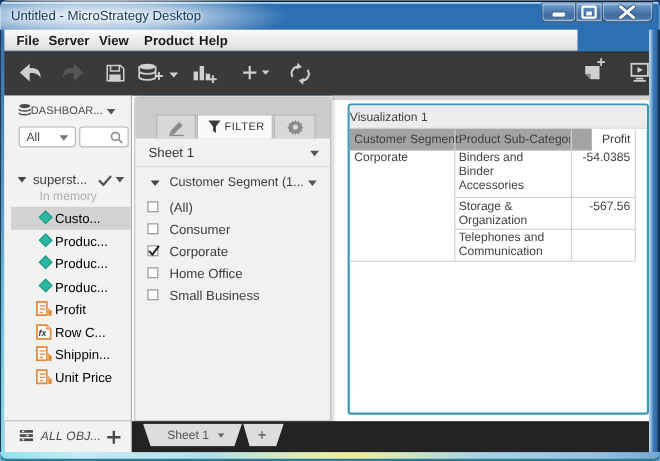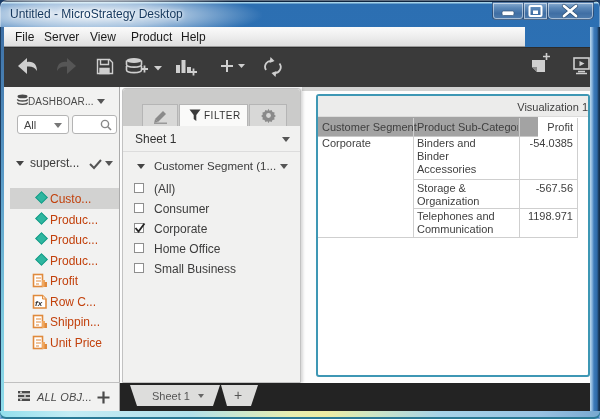--- a/index.html
+++ b/index.html
@@ -18,58 +18,58 @@
  background:linear-gradient(90deg,#93dfec 0,#c4ecf4 70px,#b2e0ea 190px,#e6eeb0 290px,#eeeca2 325px,#cfe6c2 370px,#a6d2e8 440px,#98c2e2 540px,#78a8d0 600px);
  box-shadow:inset 0 -2px 0 #2b7a96;}
 #title{position:absolute;left:10px;top:7px;font-size:12px;color:#13365c;text-shadow:0 0 3px rgba(255,255,255,.9),0 0 6px rgba(255,255,255,.8);}
 
 #caps{position:absolute;left:492px;top:2px;height:18px;display:flex;}
 .cap{height:18px;border:1px solid rgba(25,50,85,.55);border-top:1px solid rgba(90,120,160,.5);background:linear-gradient(180deg,#87abd0 0,#5c88b8 30%,#3f6ea4 65%,#4f7cae 100%);box-shadow:inset 0 0 0 1px rgba(255,255,255,.5);position:relative;}
 .cap.mn{width:32px;border-radius:0 0 4px 4px;}
 .cap.mx{width:25px;margin-left:-1px;border-radius:0;}
 .cap.cl{width:47px;margin-left:-1px;border-radius:0 0 5px 5px;}
 
-#menubar{position:absolute;left:4px;top:27px;width:521px;height:20px;background:linear-gradient(180deg,#fbfbfb 0,#ececec 55%,#dedede 100%);border-bottom:1px solid #9a9a9a;}
+#menubar{position:absolute;left:4px;top:27px;width:521px;height:20px;background:linear-gradient(180deg,#fbfbfb 0,#ececec 55%,#dedede 100%);border-bottom:1px solid #9a9a9a;font-weight:bold;}
 #menubar span{position:absolute;top:3px;font-size:12px;color:#1a1a1a;}
 
 #toolbar{position:absolute;left:4px;top:47px;width:586px;height:40px;background:#3a3a3a;border-top:1px solid #2c2c2c;}
 .tbi{position:absolute;top:0;}
 
 #canvas{position:absolute;left:4px;top:87px;width:586px;height:296px;background:#fdfdfd;}
 
 #lpanel{position:absolute;left:4px;top:87px;width:116px;height:324px;background:#f2f2f1;border-right:1px solid #ababab;}
 #lphead{position:absolute;left:0;top:3px;width:116px;height:22px;}
 #lphead .txt{position:absolute;left:24px;top:6px;font-size:10px;color:#4a4a4a;letter-spacing:.1px;}
 .caret{display:inline-block;width:0;height:0;border-left:4px solid transparent;border-right:4px solid transparent;border-top:5px solid #555;}
 #alldrop{position:absolute;left:13px;top:28px;width:52px;height:19px;background:#fff;border:1px solid #b4b4b4;border-radius:3px;font-size:11px;color:#444;}
 #searchbox{position:absolute;left:68px;top:28px;width:45px;height:19px;background:#fff;border:1px solid #b4b4b4;border-radius:3px;}
 #dsrow{position:absolute;left:0;top:68px;width:116px;height:18px;font-size:12px;color:#3c3c3c;text-decoration:underline;}
 #inmem{position:absolute;left:0;top:86px;width:116px;height:14px;text-align:center;font-size:11px;color:#b0b0af;}
-.lpitem{position:absolute;left:0;width:116px;height:20px;font-size:12px;color:#c2410c;}
+.lpitem{position:absolute;left:0;width:116px;height:20px;font-size:12px;color:#000000;}
 .lpitem .lbl{position:absolute;left:46px;top:3px;}
 .lpitem.sel:before{content:"";position:absolute;left:6px;top:-1px;width:109px;height:21px;background:#d2d2d1;}
 .lpitem .lbl,.lpitem .diamond{z-index:1;}
 .diamond{position:absolute;left:33px;top:4px;width:9px;height:9px;background:#2eb6a0;border:1px solid #1a9d88;transform:rotate(45deg);}
 #lpfoot{position:absolute;left:0;top:295px;width:116px;height:29px;border-top:1px solid #c0c0c0;font-style:italic;}
 #lpfoot .txt{position:absolute;left:33px;top:8px;font-size:11px;color:#4a4a4a;letter-spacing:.2px;}
 
 #fpanel{position:absolute;left:122px;top:88px;width:179px;height:295px;background:#f1f1f0;border:1px solid #c2c2c2;border-radius:3px 3px 0 0;box-shadow:2px 0 3px rgba(0,0,0,.15);}
 #ftabs{position:absolute;left:0;top:0;width:177px;height:37px;background:#cbcbca;border-radius:3px 3px 0 0;}
 .ftab{position:absolute;top:15px;height:22px;background:#d8d8d7;border:1px solid #b5b5b5;border-bottom:none;}
 .ftab.active{background:#fafaf9;}
 #fsheet{position:absolute;left:0;top:37px;width:177px;height:26px;border-bottom:1px solid #dcdcdc;}
 #fsheet .txt{position:absolute;left:12px;top:6px;font-size:12px;color:#333;}
 #fseg{position:absolute;left:0;top:63px;width:177px;height:26px;}
 #fseg .txt{position:absolute;left:31px;top:8px;font-size:11.5px;color:#3c3c3c;}
 .cbrow{position:absolute;left:0;width:177px;height:20px;}
 .cbox{position:absolute;left:11px;top:3px;width:10px;height:10px;background:#fff;border:1px solid #8e8e8e;}
 .cbrow .lbl{position:absolute;left:31px;top:2px;font-size:12px;color:#3c3c3c;}
 
 #vpanel{position:absolute;left:316px;top:94px;width:274px;height:283px;background:#fff;border:2px solid #3e97b4;border-radius:3px;}
-#vhead{position:absolute;left:0;top:0;width:270px;height:21px;background:#ececeb;border-bottom:1px solid #dcdcdb;text-align:right;font-size:11px;color:#3f3f3f;padding-top:5px;}
+#vhead{position:absolute;left:0;top:0;width:270px;height:21px;background:#ececeb;border-bottom:1px solid #dcdcdb;text-align:left;font-size:11px;color:#3f3f3f;padding-top:5px;}
 #vth{position:absolute;left:0;top:21px;width:220px;height:20px;background:#a3a3a3;border-bottom:1px solid #c9c9c9;font-size:11px;color:#3a3a3a;}
 .gl{position:absolute;background:#cfcfcf;}
 .vtxt{position:absolute;font-size:11px;color:#3f3f3f;line-height:13px;}
 
 #tabbar{position:absolute;left:120px;top:383px;width:470px;height:28px;background:#232323;}
 #sheettab{position:absolute;left:10px;top:2px;width:90px;height:21px;background:#dddddc;clip-path:polygon(0 0,90px 0,83px 21px,7px 21px);}
 #sheettab .txt{position:absolute;left:22px;top:5px;font-size:11px;color:#555;}
 #plustab{position:absolute;left:101px;top:2px;width:37px;height:21px;background:#dddddc;clip-path:polygon(0 0,37px 0,30px 21px,6px 21px);}
 #plustab .txt{position:absolute;left:13px;top:2px;font-size:14px;color:#555;}
 </style>
@@ -189,20 +189,21 @@
       </svg>
   </div>
   <div id="dsrow">
     <span class="caret" style="position:absolute;left:12px;top:6px;border-top-color:#444;"></span>
     <span style="position:absolute;left:26px;top:1px;">superst...</span>
     <svg style="position:absolute;left:84px;top:3px;" width="14" height="12" viewBox="0 0 14 12">
         <path d="M2 6 l4 4 7 -8" fill="none" stroke="#555" stroke-width="2"></path>
       </svg>
     <span class="caret" style="position:absolute;left:101px;top:6px;border-top-color:#555;"></span>
   </div>
+  <div id="inmem">In memory</div>
   <div class="lpitem sel" style="top:102px;">
       <span class="diamond"></span>
       <span class="lbl">Custo...</span>
     </div>
   <div class="lpitem" style="top:123px;">
       <span class="diamond"></span>
       <span class="lbl">Produc...</span>
     </div>
   <div class="lpitem" style="top:143px;">
       <span class="diamond"></span>
@@ -338,21 +339,20 @@
   <div class="gl" style="left:95px;top:83px;width:165px;height:1px;"></div>
   <div class="gl" style="left:95px;top:112px;width:165px;height:1px;"></div>
   <div class="gl" style="left:0px;top:141px;width:260px;height:1px;"></div>
 
   <span class="vtxt" style="left:4px;top:41px;">Corporate</span>
   <span class="vtxt" style="left:99px;top:41px;width:98px;">Binders and<br>Binder<br>Accessories</span>
   <span class="vtxt" style="left:157px;top:41px;width:98px;text-align:right;">-54.0385</span>
   <span class="vtxt" style="left:99px;top:86px;width:98px;">Storage &amp;<br>Organization</span>
   <span class="vtxt" style="left:157px;top:86px;width:98px;text-align:right;">-567.56</span>
   <span class="vtxt" style="left:99px;top:114px;width:98px;">Telephones and<br>Communication</span>
-  <span class="vtxt" style="left:157px;top:114px;width:98px;text-align:right;">1198.971</span>
 </div>
 
 <div id="tabbar">
   <div id="sheettab">
       <span class="txt">Sheet 1</span>
       <span class="caret" style="position:absolute;left:68px;top:9px;border-top-color:#666;border-left-width:3.5px;border-right-width:3.5px;border-top-width:4.5px;"></span>
     </div>
   <div id="plustab">
       <span class="txt">+</span>
     </div>

